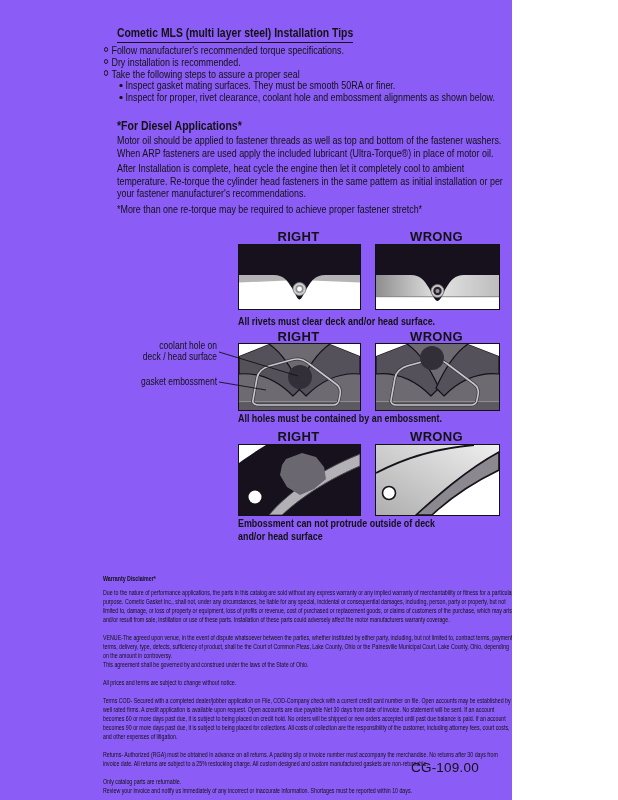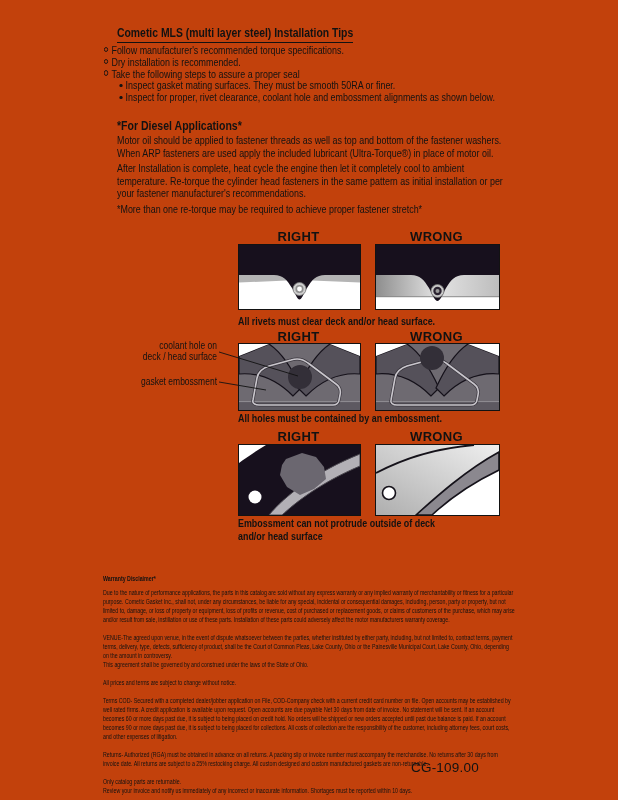--- a/index.html
+++ b/index.html
@@ -1,16 +1,16 @@
 <!DOCTYPE html>
 <html><head>
 <meta charset="utf-8">
 <style>
   html,body{margin:0;padding:0;background:#fff;}
-  .page{position:relative;width:618px;height:800px;background:#c2410c;overflow:hidden;
+  .page{position:relative;width:512px;height:800px;background:#8b5cf6;overflow:hidden;
         font-family:"Liberation Sans", sans-serif;color:#121212;}
   .cx{transform:scaleX(0.81);transform-origin:0 0;}
   .abs{position:absolute;}
 
   .title{font-size:13px;font-weight:bold;transform:scaleX(0.80);transform-origin:0 0;
          border-bottom:1.6px solid #121212;padding-bottom:2px;width:-moz-fit-content;width:fit-content;white-space:nowrap;}
 
   .tips{font-size:11px;line-height:11.8px;width:620px;}
   .tip-row{white-space:nowrap;}
   .dot-o{display:inline-block;width:3.2px;height:3.2px;border:1px solid #121212;border-radius:50%;

